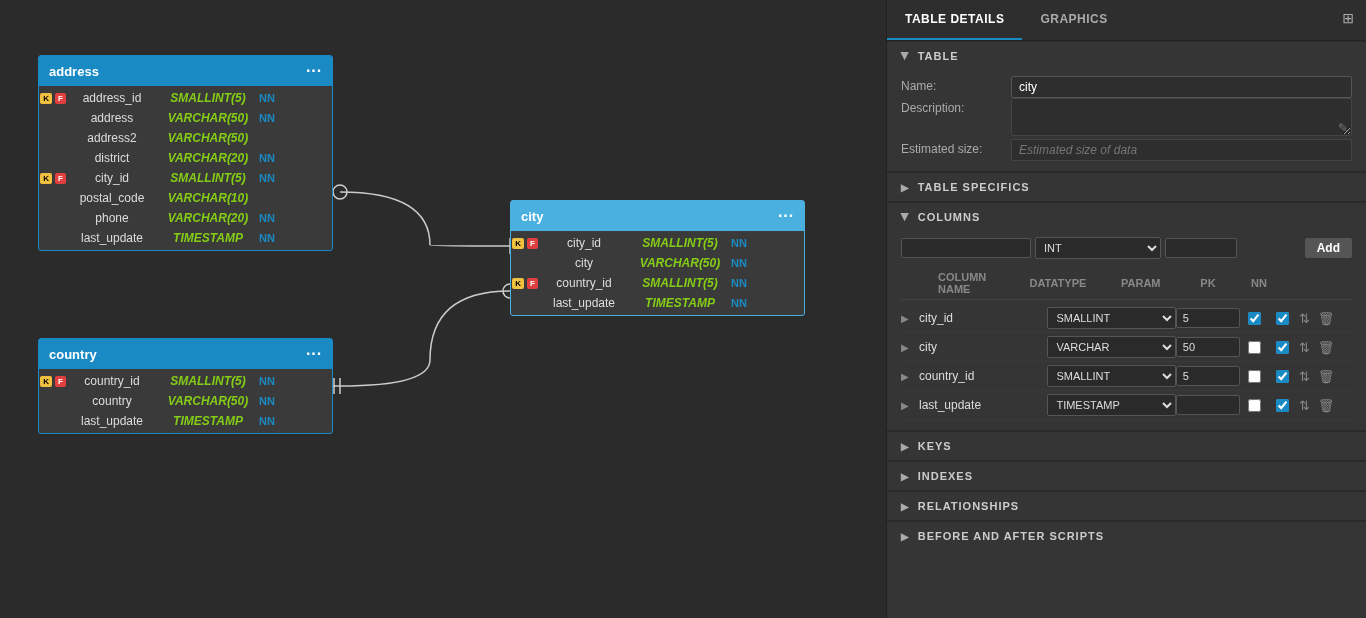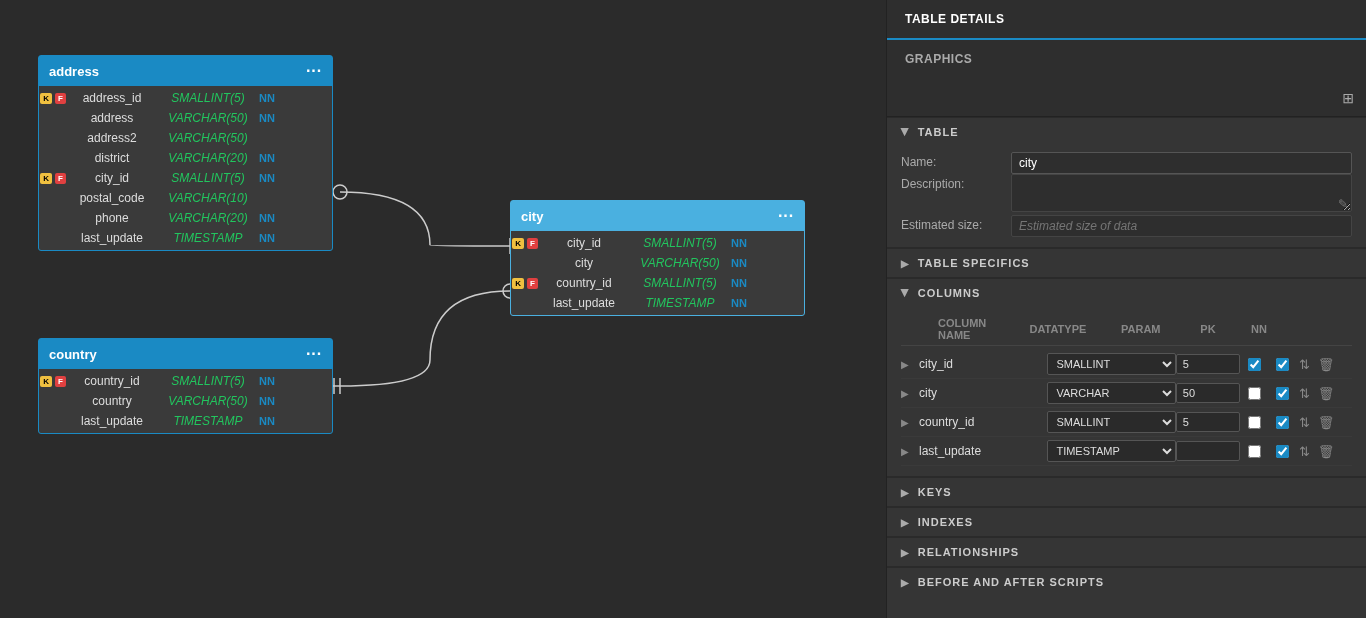--- a/index.html
+++ b/index.html
@@ -71,23 +71,24 @@
       font-size: 10px;
       flex-shrink: 0;
     }
 
     .col-name {
       color: #ddd;
       min-width: 90px;
     }
 
     .col-type {
-      color: #22c55e;
+      color: #84cc16;
       font-style: italic;
       min-width: 90px;
+      font-weight: bold;
     }
 
     .col-nn {
       color: #1a8ac4;
       font-size: 11px;
       font-weight: bold;
     }
 
     .ellipsis {
       font-size: 16px;
@@ -103,21 +104,20 @@
       display: flex;
       flex-direction: column;
       overflow-y: auto;
     }
 
     .tabs-bar {
       display: flex;
       background: #2e2e2e;
       border-bottom: 1px solid #222;
       flex-shrink: 0;
-      flex-direction: column;
     }
 
     .tab-item {
       padding: 12px 18px;
       color: #aaa;
       cursor: pointer;
       font-size: 12px;
       font-weight: bold;
       letter-spacing: 0.5px;
       border-bottom: 2px solid transparent;
@@ -568,20 +568,33 @@
     </div>
   </div>
 
   <div class="collapsible-section">
     <div class="section-header">
       <span class="chevron chevron-down">▶</span>
       <span>COLUMNS</span>
     </div>
     <div class="section-content">
 
+      <div class="columns-add-row">
+        <input type="text" class="col-input" style="flex: 2 1 0%;" placeholder="">
+        <select class="col-select" style="flex:2;">
+          <option>INT</option>
+          <option>SMALLINT</option>
+          <option>VARCHAR</option>
+          <option>TIMESTAMP</option>
+        </select>
+        <input type="text" class="col-input" style="flex: 1 1 0%; min-width: 50px;" placeholder="">
+        <div style="width:28px;"></div>
+        <div style="width:28px;"></div>
+        <button class="add-btn">Add</button>
+      </div>
 
       <div class="col-header-row">
         <div style="width:14px;"></div>
         <div class="col-h col-h-name">COLUMN NAME</div>
         <div class="col-h col-h-type">DATATYPE</div>
         <div class="col-h col-h-param">PARAM</div>
         <div class="col-h col-h-pk">PK</div>
         <div class="col-h col-h-nn">NN</div>
         <div class="col-h col-h-actions"></div>
       </div>

